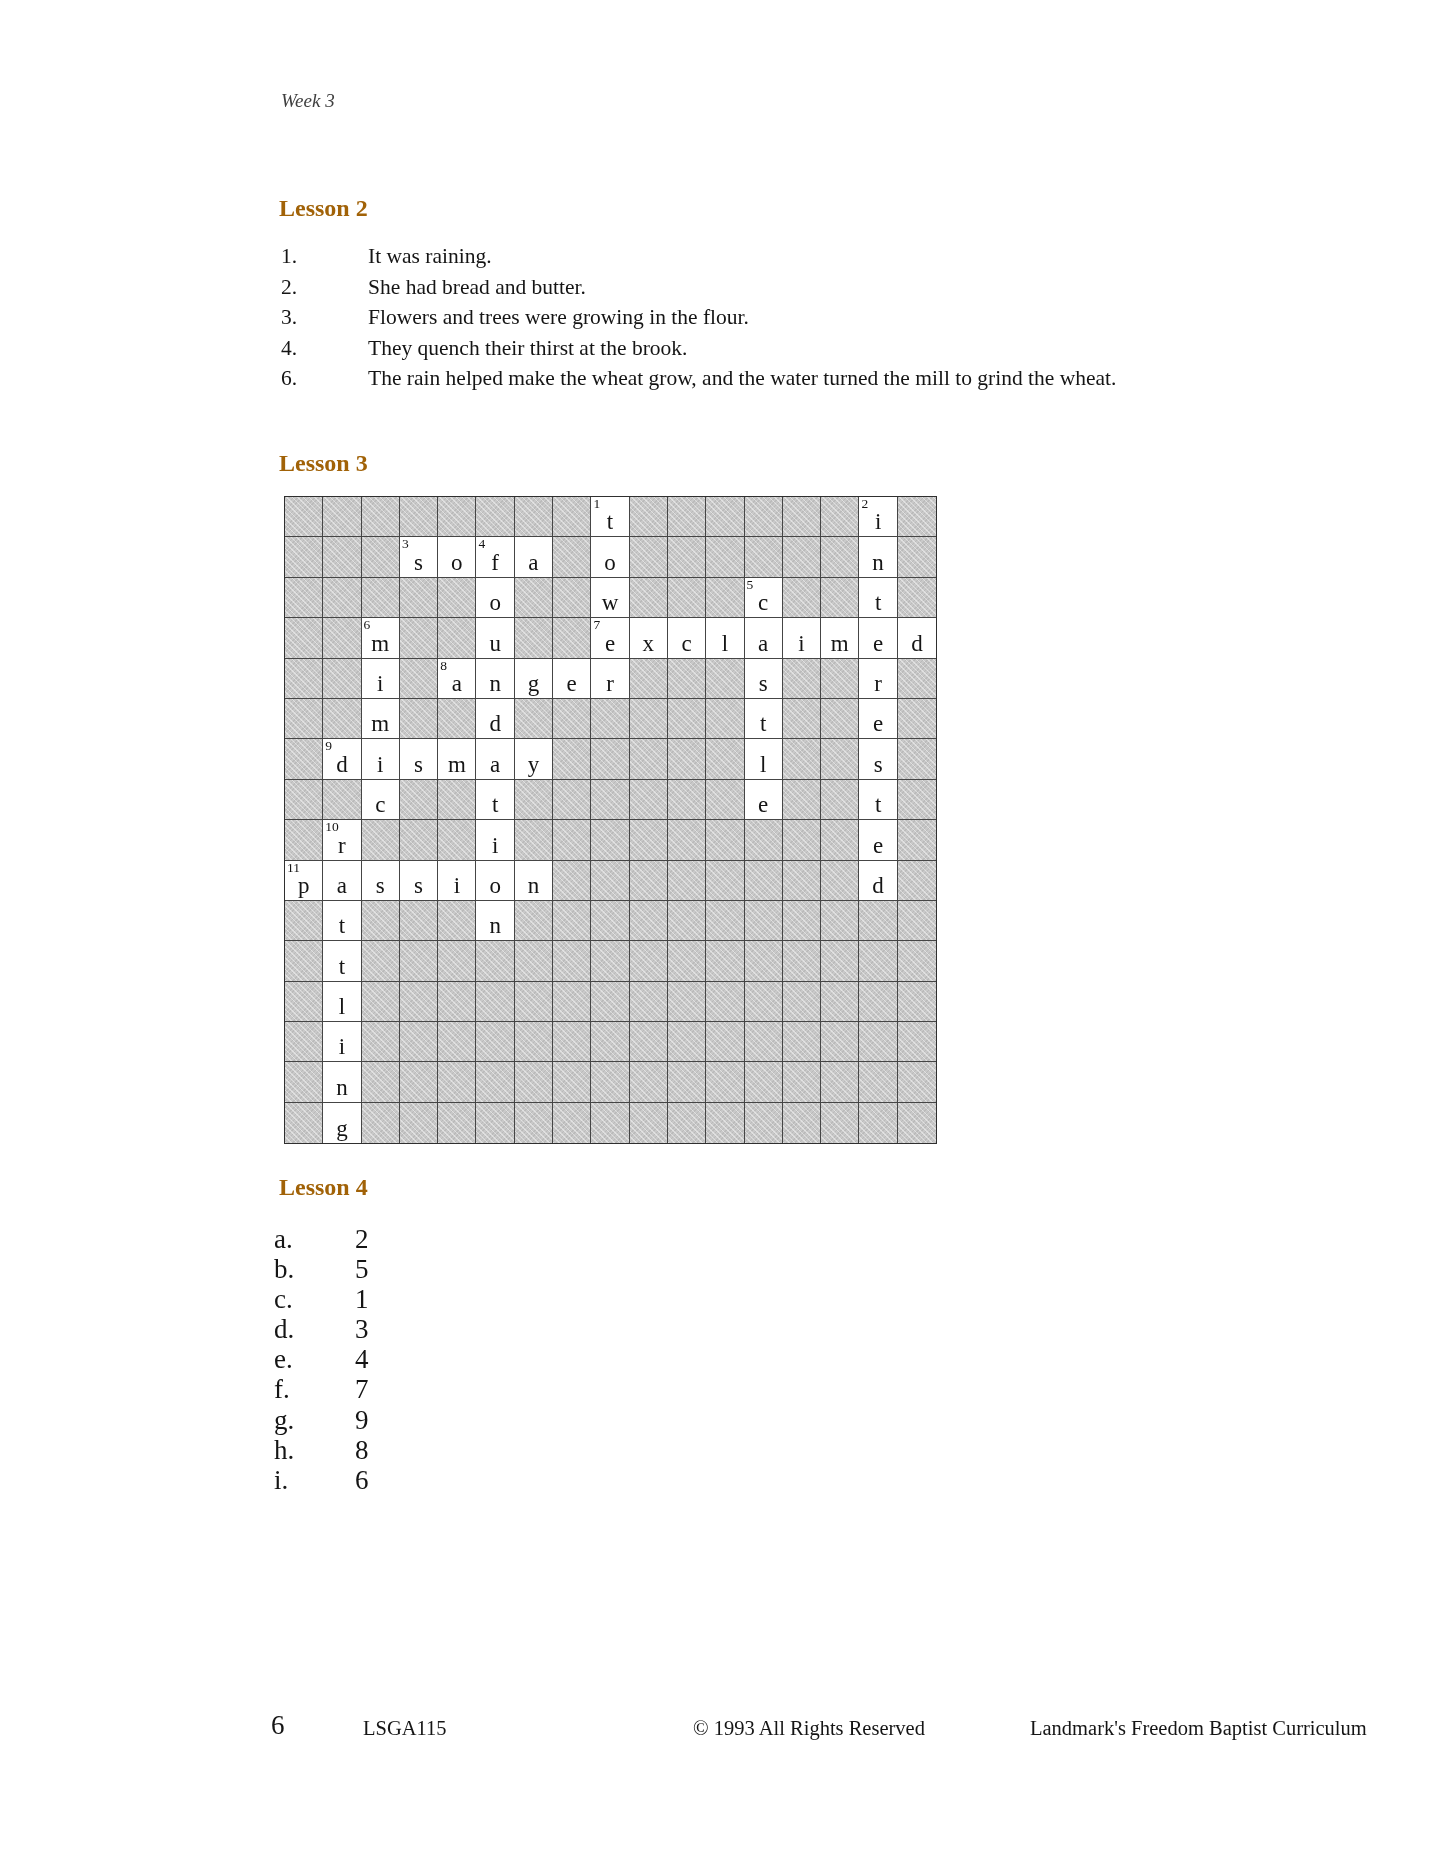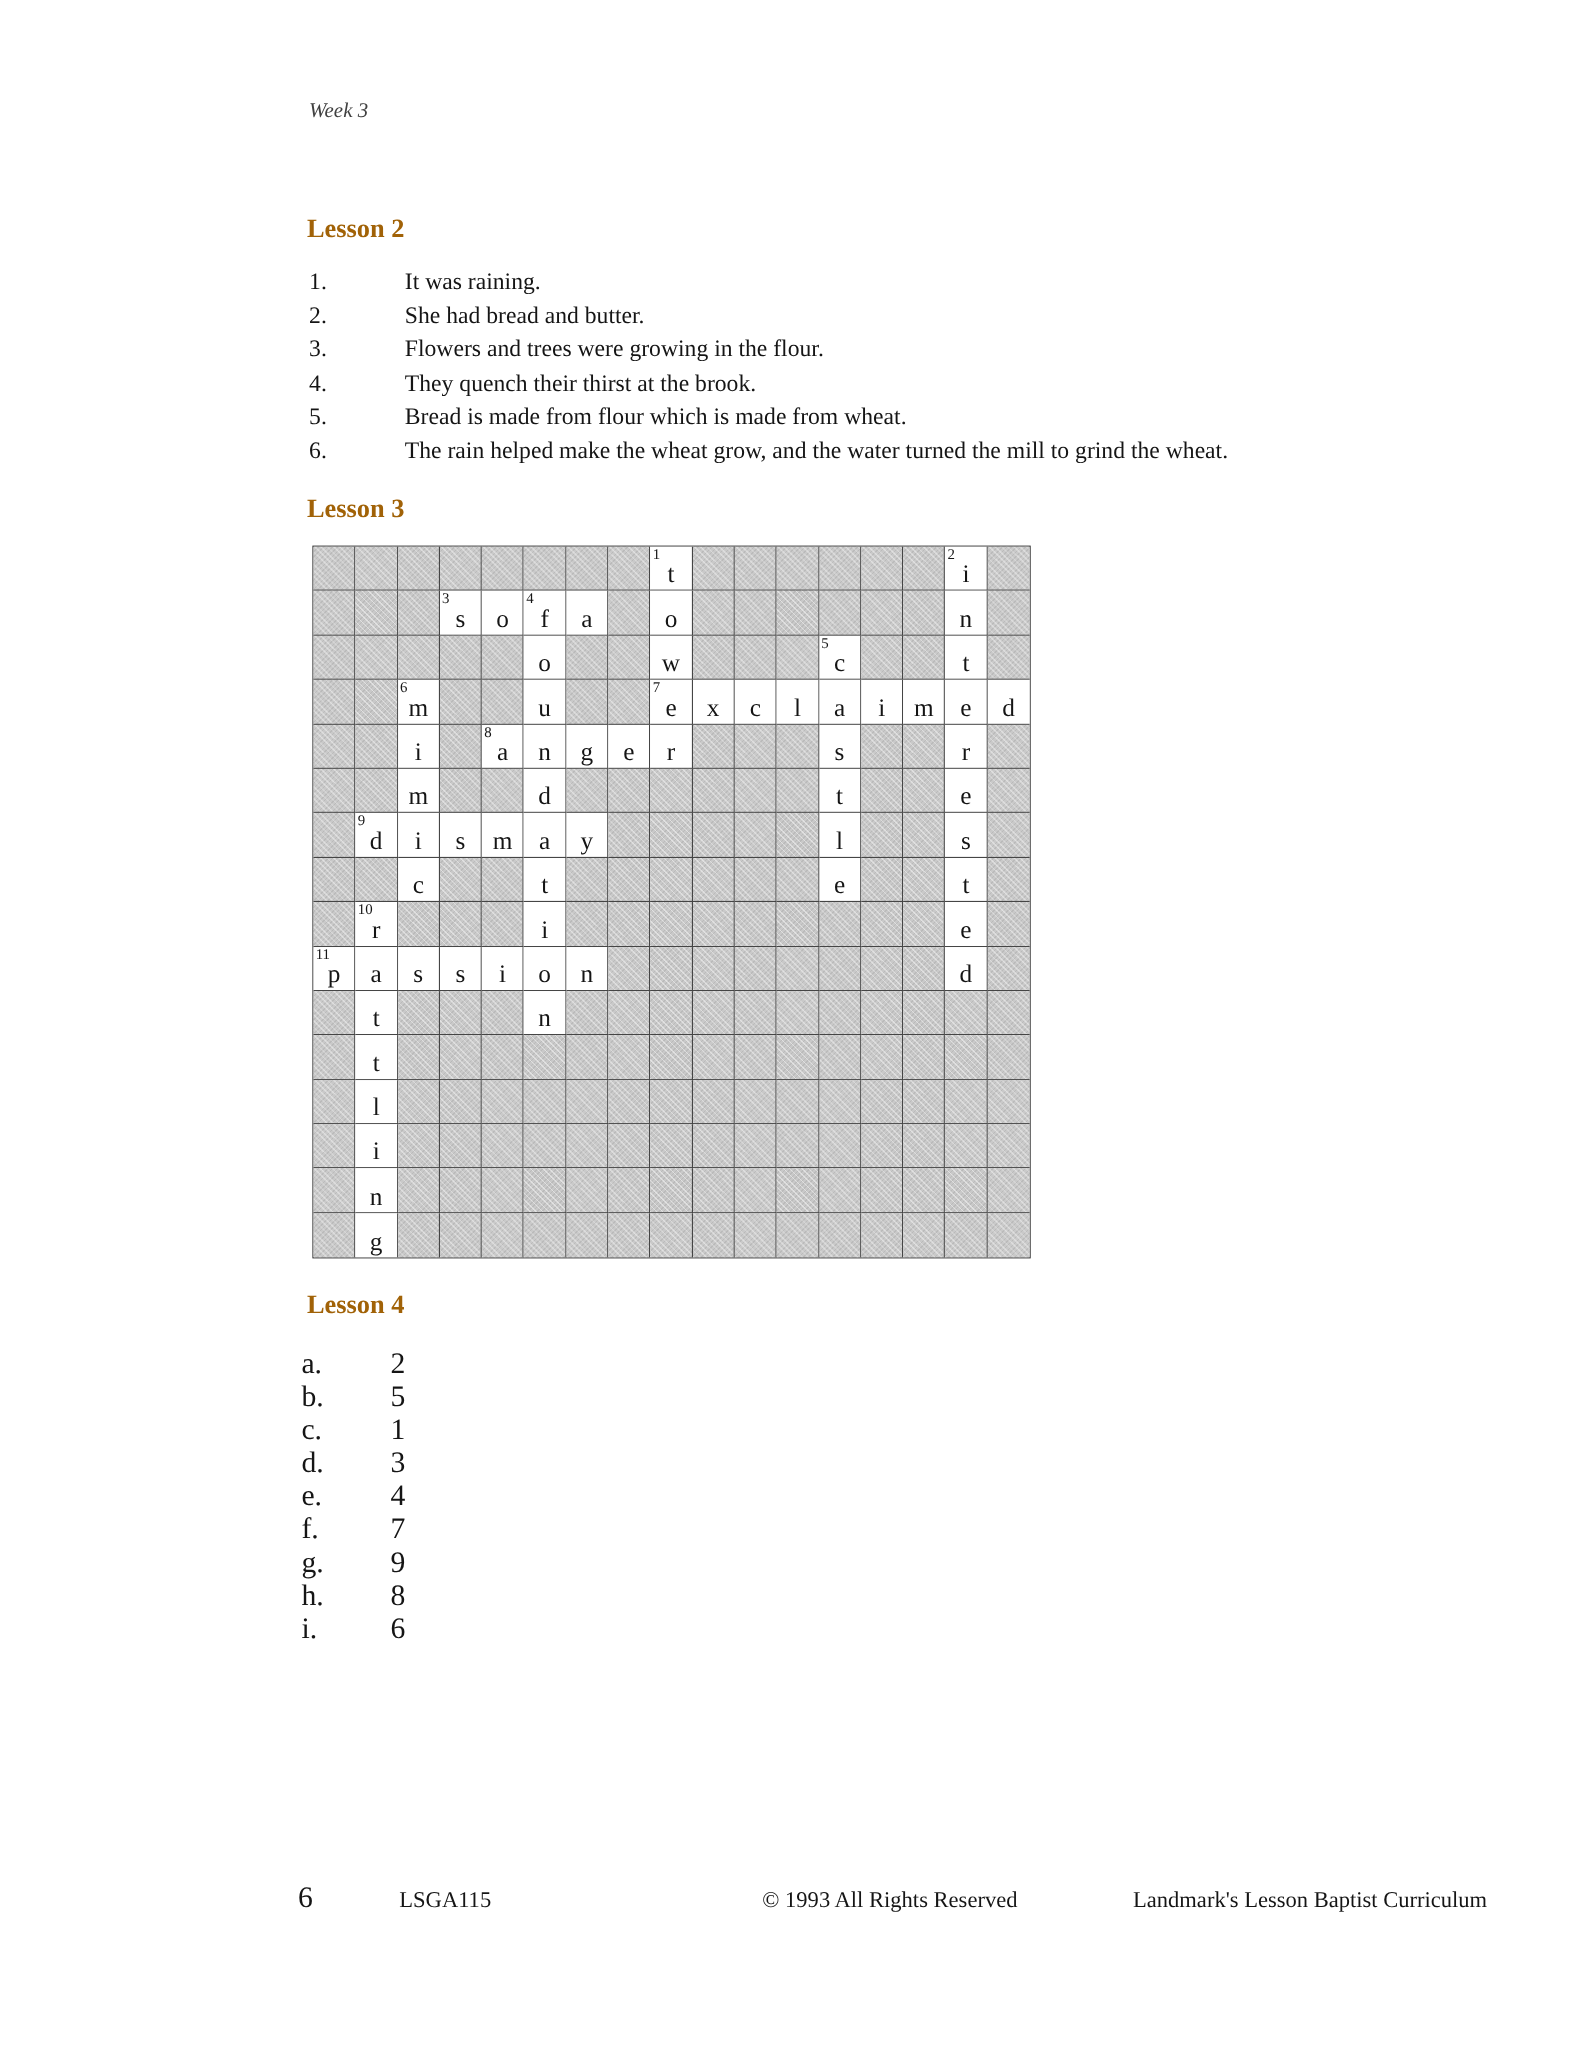--- a/index.html
+++ b/index.html
@@ -84,21 +84,20 @@
 
   <div class="week">Week 3</div>
 
   <h2 class="lesson-title" id="lesson2-title">Lesson 2</h2>
 
   <div class="answer-list">
       <div class="ans-row"><span class="ans-num">1.</span><span class="ans-text">It was raining.</span></div>
       <div class="ans-row"><span class="ans-num">2.</span><span class="ans-text">She had bread and butter.</span></div>
       <div class="ans-row"><span class="ans-num">3.</span><span class="ans-text">Flowers and trees were growing in the flour.</span></div>
       <div class="ans-row"><span class="ans-num">4.</span><span class="ans-text">They quench their thirst at the brook.</span></div>
-      <div class="ans-row"><span class="ans-num">5.</span><span class="ans-text">Bread is made from flour which is made from wheat.</span></div>
       <div class="ans-row"><span class="ans-num">6.</span><span class="ans-text">The rain helped make the wheat grow, and the water turned the mill to grind the wheat.</span></div>
     </div>
 
   <h2 class="lesson-title" id="lesson3-title">Lesson 3</h2>
 
   <div class="cw-grid">
       <div class="cell shaded"></div>
       <div class="cell shaded"></div>
       <div class="cell shaded"></div>
       <div class="cell shaded"></div>
@@ -523,15 +522,15 @@
       <div class="match-row"><span class="match-letter">e.</span><span class="match-value">4</span></div>
       <div class="match-row"><span class="match-letter">f.</span><span class="match-value">7</span></div>
       <div class="match-row"><span class="match-letter">g.</span><span class="match-value">9</span></div>
       <div class="match-row"><span class="match-letter">h.</span><span class="match-value">8</span></div>
       <div class="match-row"><span class="match-letter">i.</span><span class="match-value">6</span></div>
     </div>
 
   <div class="footer-pagenum">6</div>
   <div class="footer-code">LSGA115</div>
   <div class="footer-copyright">© 1993 All Rights Reserved</div>
-  <div class="footer-publisher">Landmark's Lesson Baptist Curriculum</div>
+  <div class="footer-publisher">Landmark's Freedom Baptist Curriculum</div>
 
 </div>
 
 </body></html>

